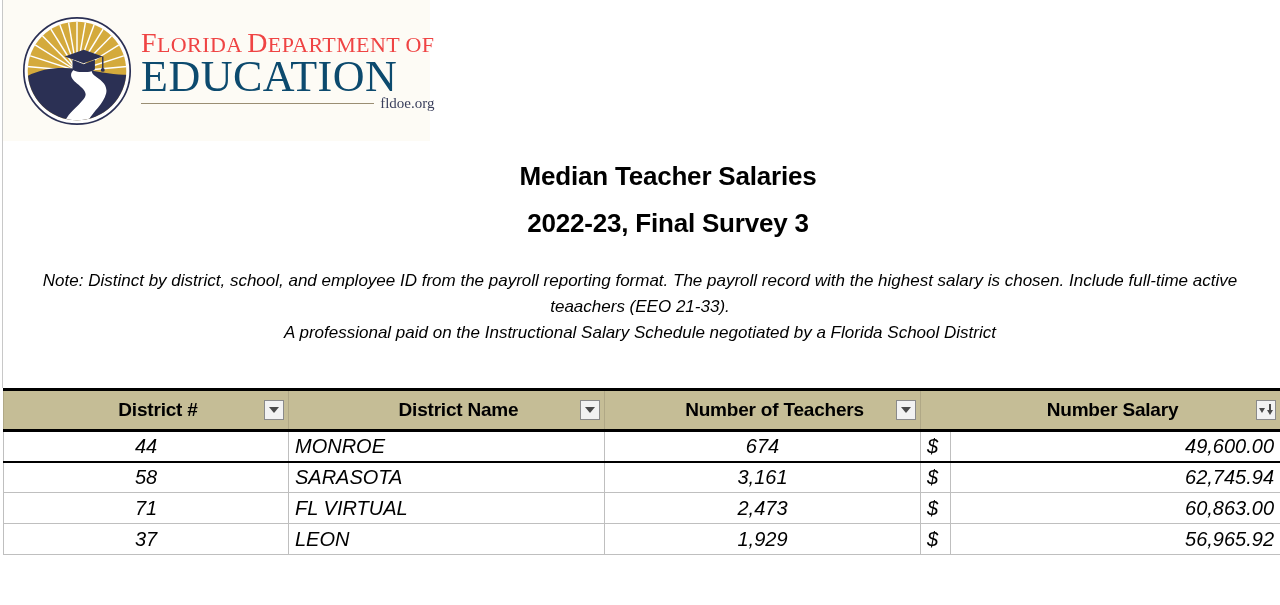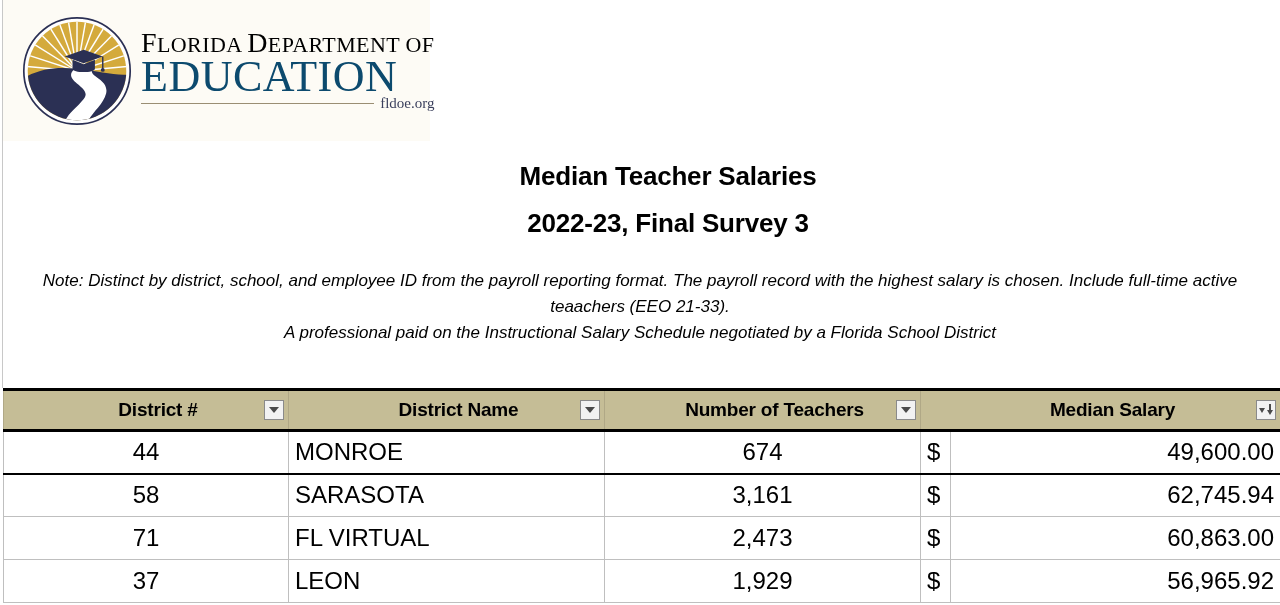--- a/index.html
+++ b/index.html
@@ -41,21 +41,21 @@
   }
   #logo-seal { width: 112px; height: 112px; flex: 0 0 auto; }
   #logo-words {
     margin-left: 8px;
     display: flex;
     flex-direction: column;
     justify-content: center;
   }
   #logo-line1 {
     font-family: "Liberation Serif", serif;
-    color: #000000;
+    color: #ef4444;
     font-size: 22px;
     letter-spacing: .4px;
     line-height: 1;
     white-space: nowrap;
   }
   #logo-line1 .cap { font-size: 28px; }
   #logo-line2 {
     font-family: "Liberation Serif", serif;
     color: #0c4a6e;
     font-size: 44px;
@@ -190,29 +190,30 @@
     content: "";
     position: absolute;
     left: 0.5px; top: 6px;
     width: 0; height: 0;
     border-left: 3.5px solid transparent;
     border-right: 3.5px solid transparent;
     border-top: 5px solid #4a4a4a;
   }
 
   #salary-table tbody td {
-    height: 43px;
+    height: 31px;
     padding: 0 6px;
-    font-size: 24px;
+    font-size: 20px;
     border-bottom: 1px solid #bfbfbf;
     border-left: 1px solid #bfbfbf;
     border-right: 1px solid #bfbfbf;
     box-sizing: border-box;
     white-space: nowrap;
     overflow: hidden;
+    font-style: italic;
   }
   #salary-table tbody tr.first-row td {
     border-bottom: 2px solid #000000;
   }
   td.cell-district { text-align: center; }
   td.cell-name     { text-align: left;  padding-left: 8px; }
   td.cell-teachers { text-align: center; padding-right: 6px; }
   td.cell-currency { text-align: left;  padding-left: 6px; border-right: none; }
   td.cell-salary   { text-align: right; padding-right: 10px; border-left: none; }
 </style>
@@ -311,21 +312,21 @@
       <th colspan="1">
         <div class="th-inner">
           <span class="th-label">Number of Teachers</span>
           <span class="filter-btn">
             <span class="caret-down"></span>
           </span>
         </div>
       </th>
       <th colspan="2">
         <div class="th-inner">
-          <span class="th-label">Median Salary</span>
+          <span class="th-label">Number Salary</span>
           <span class="filter-btn">
             <span class="caret-down small"></span>
               <span class="sort-arrow"></span>
           </span>
         </div>
       </th>
     </tr>
   </thead>
   <tbody id="salary-table-body">
       <tr class="first-row">

